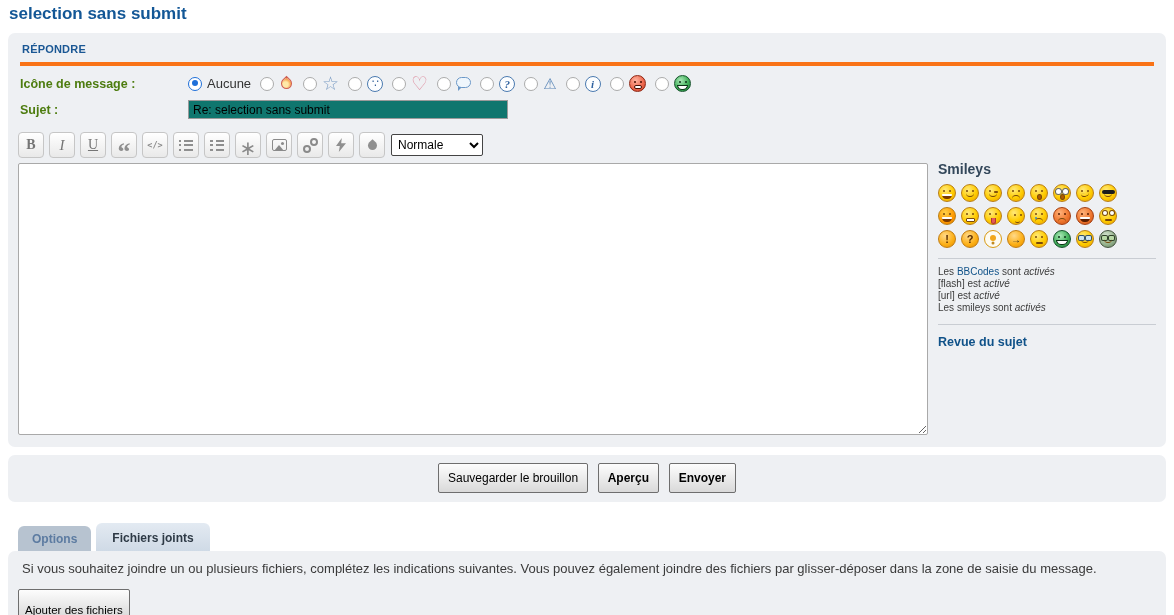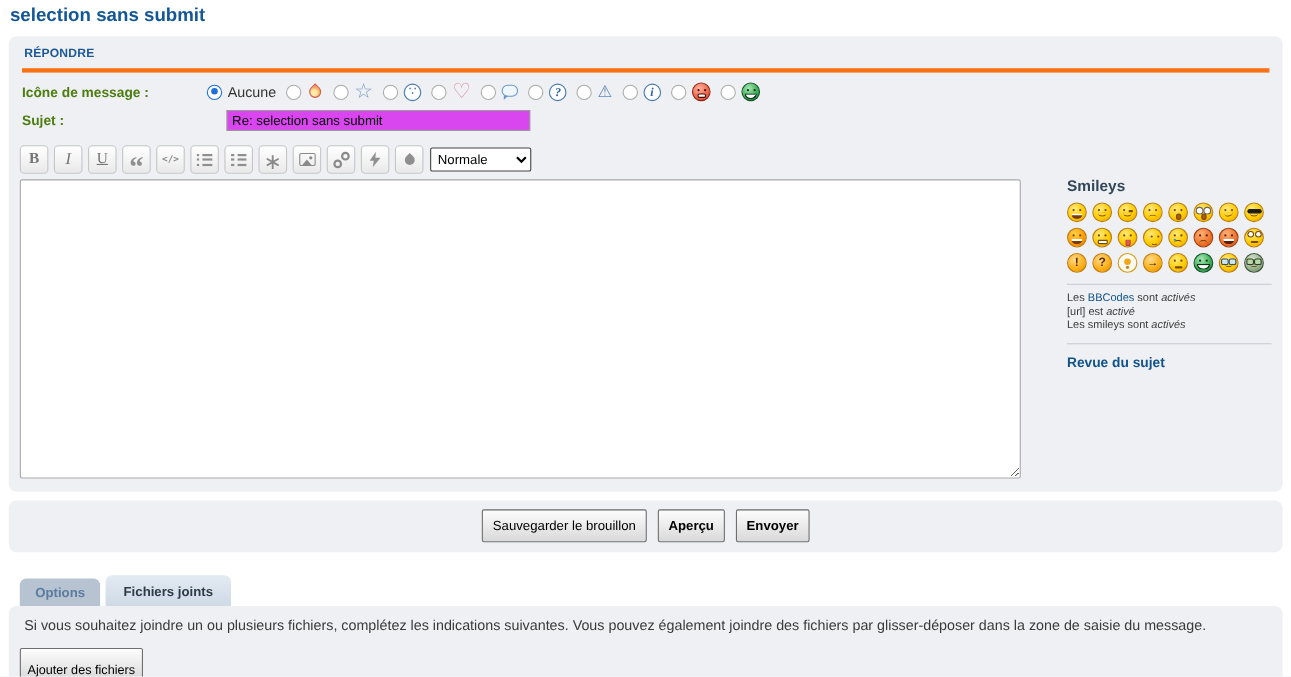--- a/index.html
+++ b/index.html
@@ -26,22 +26,22 @@
   .icon-opt { display:inline-flex; align-items:center; gap:5px; margin-right:9px; cursor:pointer; }
   .opt-label { font-size:13px; color:#333; }
   .opt-label:empty { display:none; }
 
   .radio { width:14px; height:14px; border-radius:50%; background:#fff;
            border:1px solid #ababab; display:inline-block; position:relative; flex-shrink:0; }
   .radio.sel { border:1.5px solid #1e6fd9; }
   .radio.sel::after { content:""; position:absolute; left:2.7px; top:2.7px; width:6px; height:6px;
                       border-radius:50%; background:#1e6fd9; }
 
-  .subject-input { width:276px; height:19px; font:12px "Liberation Sans",sans-serif;
-                   border:1px solid #9a9a9a; padding:1px 4px; background:#d946ef;margin-left:18px; }
+  .subject-input { width:320px; height:19px; font:12px "Liberation Sans",sans-serif;
+                   border:1px solid #9a9a9a; padding:1px 4px; background:#0f766e; }
 
   
   .mi { display:none; vertical-align:middle; }
   .fire-icon { display:inline-block; width:11px; height:11px; margin:2px;
     background:radial-gradient(circle at 50% 65%, #ffe9a8 0 35%, #f8b05e 65%, #ef7a5a);
     border:1.5px solid #cf5f52; border-radius:0 50% 50% 50%; transform:rotate(45deg); }
   .star-icon { display:inline-block; font-size:19px; line-height:16px; color:#7b9cc4; }
   .star-icon::before { content:"☆"; }
   .heart-icon { display:inline-block; font-size:19px; line-height:16px; color:#de8fa0; }
   .heart-icon::before { content:"♡"; }
@@ -63,21 +63,21 @@
     border-radius:50%; background:#4a0d00; box-shadow:6px 0 0 #4a0d00; }
   .mad-icon::after { content:""; position:absolute; left:4px; top:9px; width:8px; height:4px;
     background:#fff; border:1px solid #4a0d00; border-radius:2px; }
   .green-icon { background:radial-gradient(circle at 38% 30%, #a9e8b6, #41b05a 55%, #1d7a36); border:1px solid #14532a; }
   .green-icon::before { content:""; position:absolute; left:4px; top:5px; width:2px; height:2px;
     border-radius:50%; background:#0c3318; box-shadow:6px 0 0 #0c3318; }
   .green-icon::after { content:""; position:absolute; left:2.5px; top:9px; width:11px; height:4.5px;
     background:#fff; border:1px solid #0c3318; border-radius:0 0 6px 6px; }
 
   
-  .editor-row { display:flex; margin-top:13px;gap:32px; }
+  .editor-row { display:flex; margin-top:13px; }
   .editor-left { flex:0 0 910px; }
   .toolbar-row { display:flex; align-items:center; margin:0 0 5px; }
   .toolbar { display:flex; gap:5px; align-items:center; }
   .tb { width:26px; height:26px; padding:0; display:inline-flex; align-items:center; justify-content:center;
     border:1px solid #c6c6c6; border-radius:4px; background:linear-gradient(#ffffff,#e9e9e9); cursor:pointer; }
   .tb-i { display:inline-flex; align-items:center; justify-content:center; color:#8a8a8a; }
   .bold-icon::before { content:"B"; font:bold 14px "Liberation Serif",serif; color:#757575; }
   .italic-icon::before { content:"I"; font:italic 15px "Liberation Serif",serif; color:#757575; }
   .underline-icon::before { content:"U"; font:14px "Liberation Serif",serif; text-decoration:underline; color:#757575; }
   .quote-icon::before { content:"“"; font:bold 26px "Liberation Serif",serif; color:#8f8f8f; line-height:2px; position:relative; top:7px; }
@@ -387,20 +387,21 @@
             <span class="sm f-geek"></span>
 
             <span class="sm f-ugeek"></span>
           </div>
         <hr class="sep">
         <div class="bb-status">
 
             <div class="bb-line"><span>Les </span><a href="#" class="bb-link">BBCodes</a><span> sont </span><em>activés</em></div>
 
 
+            <div class="bb-line"><span>[flash] est </span><span></span><em>activé</em></div>
 
             <div class="bb-line"><span>[url] est </span><span></span><em>activé</em></div>
 
             <div class="bb-line"><span>Les smileys sont </span><span></span><em>activés</em></div>
           </div>
         <hr class="sep">
         <a href="#" class="review-link">Revue du sujet</a>
       </div>
     </div>
   </section>

